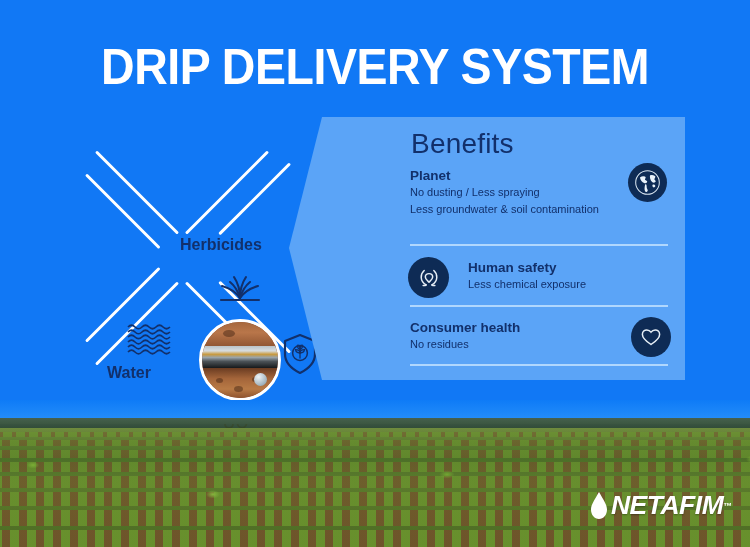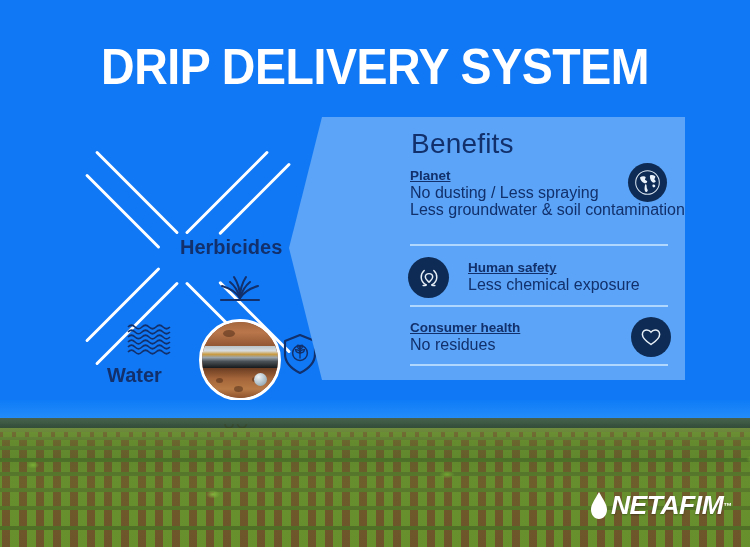--- a/index.html
+++ b/index.html
@@ -34,22 +34,22 @@
   .panel-title{
     position:absolute;left:411px;top:128px;
     color:#12306B;
     font-size:28px;
     font-weight:normal;
     letter-spacing:0.2px;
   }
 
   
   .ben{position:absolute;color:#12306B;}
-  .ben .h{font-weight:bold;font-size:13.5px;line-height:17px;text-decoration:underline;}
-  .ben .l{font-size:16px;line-height:17px;}
+  .ben .h{font-weight:bold;font-size:13.5px;line-height:17px;}
+  .ben .l{font-size:11px;line-height:17px;}
 
   #ben-planet{left:410px;top:167px;}
   #ben-human{left:468px;top:259px;}
   #ben-consumer{left:410px;top:319px;}
 
   .rule{position:absolute;height:2px;background:#BFE0FF;opacity:.85;}
   #rule1{left:410px;top:244px;width:258px;}
   #rule2{left:410px;top:305px;width:258px;}
   #rule3{left:410px;top:364px;width:258px;}
 
@@ -75,21 +75,21 @@
   .photo-circle .tape{position:absolute;left:-5%;top:31%;width:110%;height:30%;
      background:linear-gradient(180deg,#b9c3c8 0%,#d8dde0 22%,#c99a3e 38%,#9aa4aa 52%,#4b5257 70%,#16191b 100%);}
   .photo-circle .soil-bot{position:absolute;left:0;top:60%;width:100%;height:40%;
      background:linear-gradient(180deg,#6a3c22 0%,#a4653a 35%,#b87a46 70%,#90542e 100%);}
   .photo-circle .drop{position:absolute;right:14%;bottom:16%;width:13px;height:13px;border-radius:50%;
      background:radial-gradient(circle at 35% 30%,#eef3f6,#9fb2bd 70%,#7d8e99);}
   .photo-circle .spec{position:absolute;border-radius:50%;background:rgba(60,30,15,.45);}
 
   .xline{position:absolute;background:#ffffff;height:3px;border-radius:2px;transform-origin:0 50%;}
 
-  .lbl{position:absolute;color:#12306B;font-weight:bold;font-size:20px;white-space:nowrap;}
+  .lbl{position:absolute;color:#12306B;font-weight:bold;font-size:16px;white-space:nowrap;}
   #lbl-herb{left:125px;top:126px;}
   #lbl-water{left:52px;top:254px;}
   #lbl-nutr{left:128px;top:362px;}
   #lbl-crop{left:273px;top:221px;font-size:20px;line-height:23px;}
 
   .dicon{position:absolute;}
   #di-herb{left:161px;top:160px;}
   #di-water{left:70px;top:213px;}
   #di-nutr{left:160px;top:303px;}
   #di-crop{left:226px;top:222px;}

